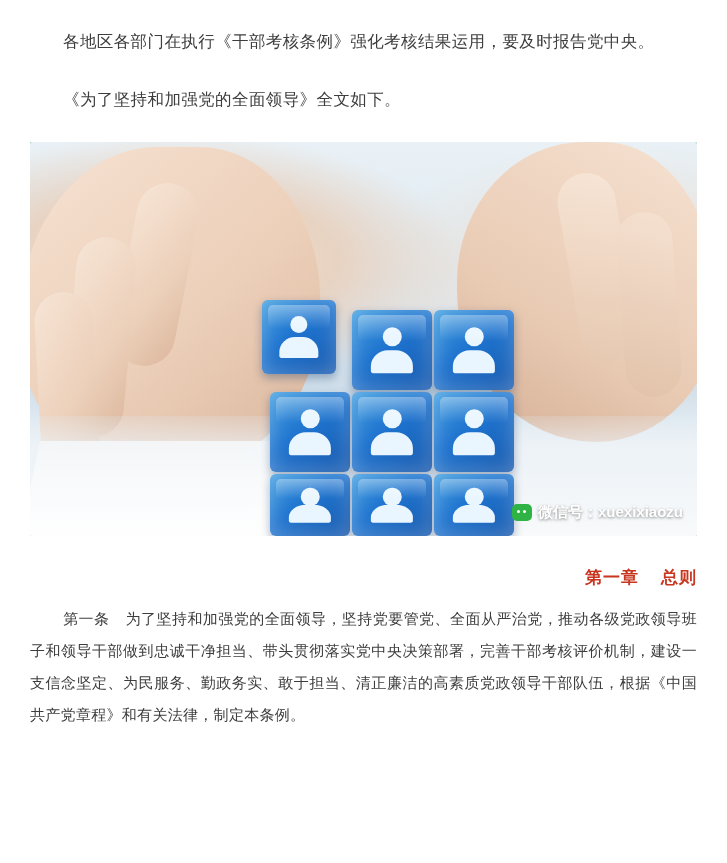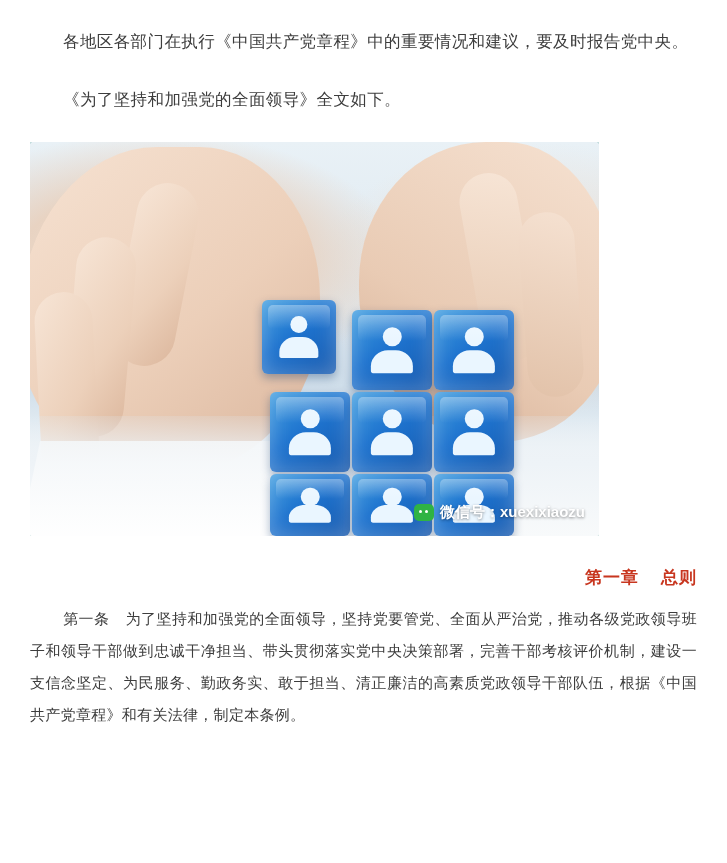--- a/index.html
+++ b/index.html
@@ -33,21 +33,21 @@
   }
   .lead-highlight {
     color: #c8361f;
     font-weight: bold;
   }
   .para-gap {
     margin-top: 26px;
   }
   .figure {
     margin-top: 26px;
-    width: 569px;
+    width: 667px;
     height: 394px;
     position: relative;
     overflow: hidden;
     border-radius: 2px;
     background: #0f766e;
   }
   
   .photo-bg {
     position: absolute;
     inset: 0;
@@ -187,21 +187,21 @@
   }
   .indent { display: inline-block; width: 33px; }
   .gap-sm { display: inline-block; width: 16px; }
 </style>
 </head>
 <body>
 
 <div class="page">
 
 
-  <p class="para para-gap"><span class="indent"></span><span>各地区各部门在执行《中国共产党章程》中的重要情况和建议，要及时报告党中央。</span></p>
+  <p class="para para-gap"><span class="indent"></span><span>各地区各部门在执行《干部考核条例》强化考核结果运用，要及时报告党中央。</span></p>
 
   <p class="para para-gap"><span class="indent"></span><span>《为了坚持和加强党的全面领导》全文如下。</span></p>
 
   <div class="figure">
     <div class="photo-bg"></div>
     <div class="photo-hand-left"></div>
     <div class="finger f1"></div>
     <div class="finger f2"></div>
     <div class="finger f3"></div>
     <div class="photo-hand-right"></div>

